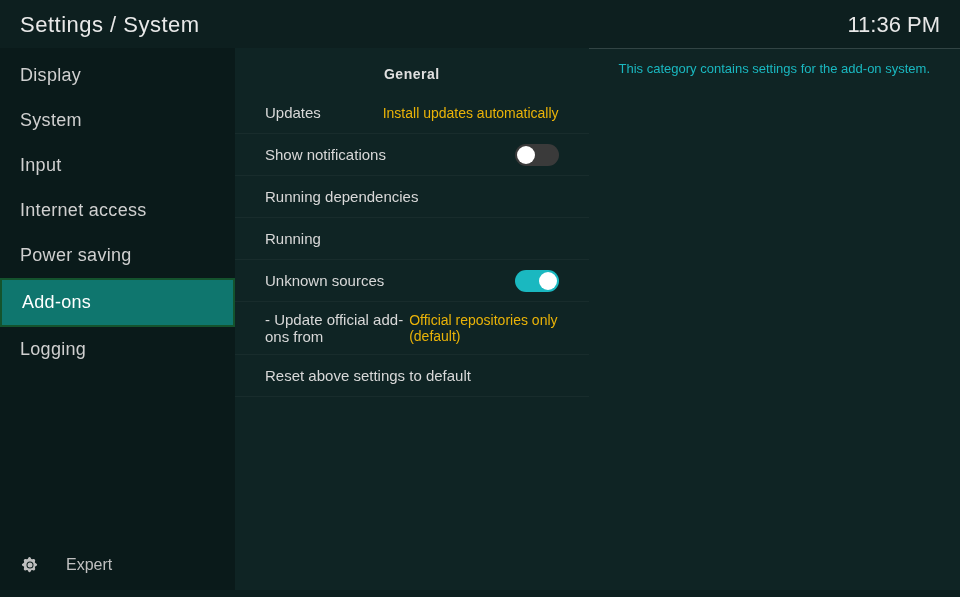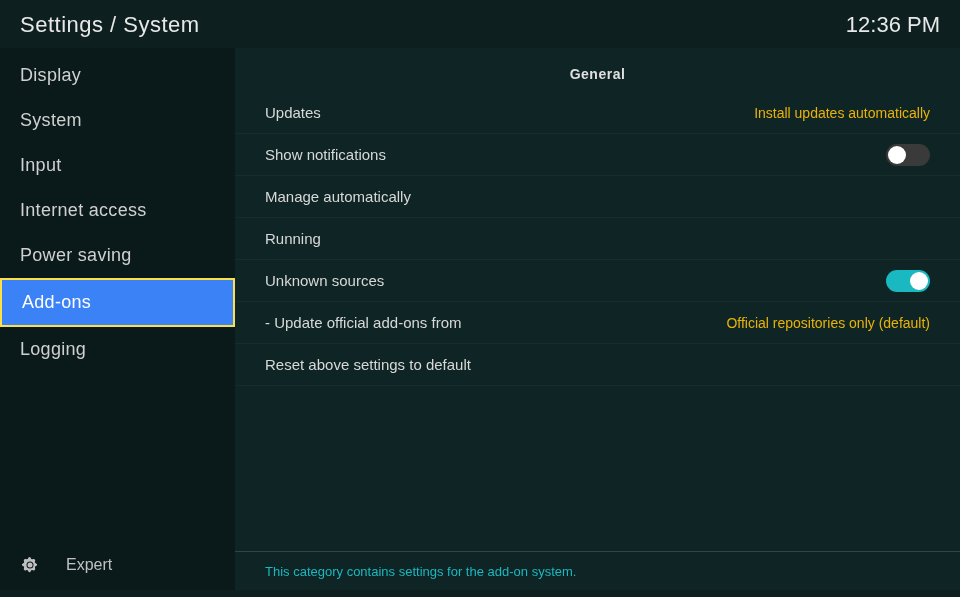--- a/index.html
+++ b/index.html
@@ -49,23 +49,23 @@
       flex-shrink: 0;
     }
     .sidebar-item {
       padding: 12px 20px;
       font-size: 18px;
       color: #d0d0d0;
       cursor: pointer;
       letter-spacing: 0.3px;
     }
     .sidebar-item.active {
-      background: #3b82f6;
+      background: #0f766e;
       color: #fff;
-      border: 2px solid #fde047;
+      border: 2px solid #14532d;
     }
 
     .sidebar-bottom {
       margin-top: auto;
       padding: 15px 20px;
       display: flex;
       align-items: center;
       gap: 26px;
       color: #c0c0c0;
       font-size: 16px;
@@ -74,21 +74,21 @@
       width: 20px;
       height: 20px;
       display: inline-block;
     }
 
     
     .main {
       flex: 1;
       background: #0f2424;
       display: flex;
-      flex-direction: column;
+      flex-direction: row;
     }
 
     .content-area {
       flex: 1;
       padding: 10px 0;
     }
 
     .section-title {
       text-align: center;
       font-size: 14px;
@@ -155,21 +155,21 @@
     .status-text {
       font-size: 13px;
       color: #1ab8c0;
     }
   </style>
 </head>
 <body>
 
 <div class="header">
   <span class="header-title">Settings / System</span>
-  <span class="header-time">12:36 PM</span>
+  <span class="header-time">11:36 PM</span>
 </div>
 
 <div class="layout">
 
   <div class="sidebar">
 
     <div class="sidebar-item">Display</div>
       <div class="sidebar-item">System</div>
       <div class="sidebar-item">Input</div>
       <div class="sidebar-item">Internet access</div>
@@ -191,21 +191,21 @@
 
     <div class="setting-row">
           <span class="setting-label">Updates</span>
           <span class="setting-value">Install updates automatically</span>
         </div>
         <div class="setting-row">
           <span class="setting-label">Show notifications</span>
           <span class="toggle off"></span>
         </div>
         <div class="setting-row">
-          <span class="setting-label">Manage automatically</span>
+          <span class="setting-label">Running dependencies</span>
         </div>
         <div class="setting-row">
           <span class="setting-label">Running</span>
         </div>
         <div class="setting-row">
           <span class="setting-label">Unknown sources</span>
           <span class="toggle on"></span>
         </div>
         <div class="setting-row">
           <span class="setting-label">- Update official add-ons from</span>

